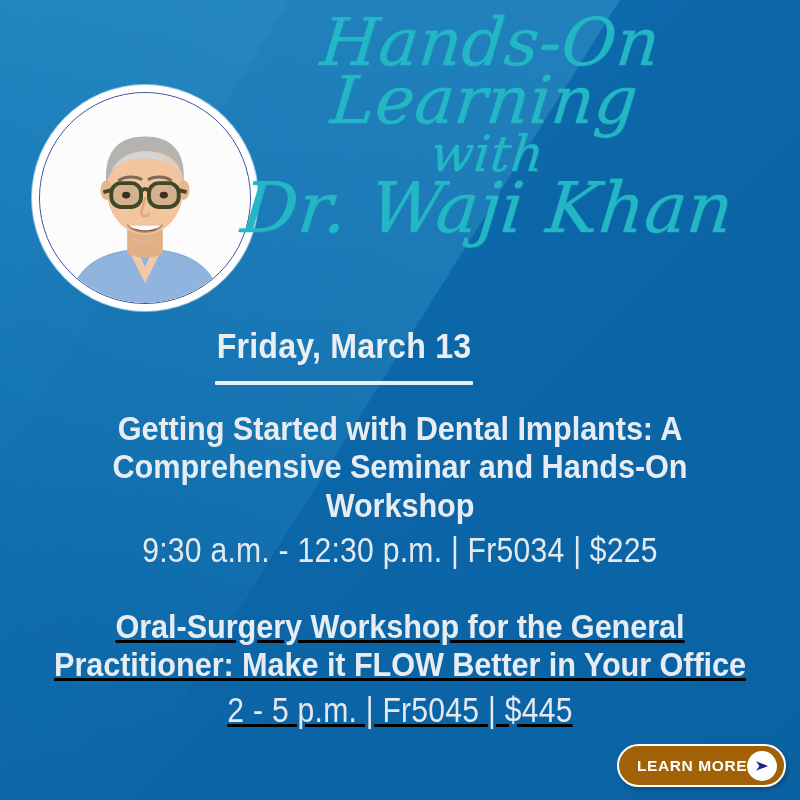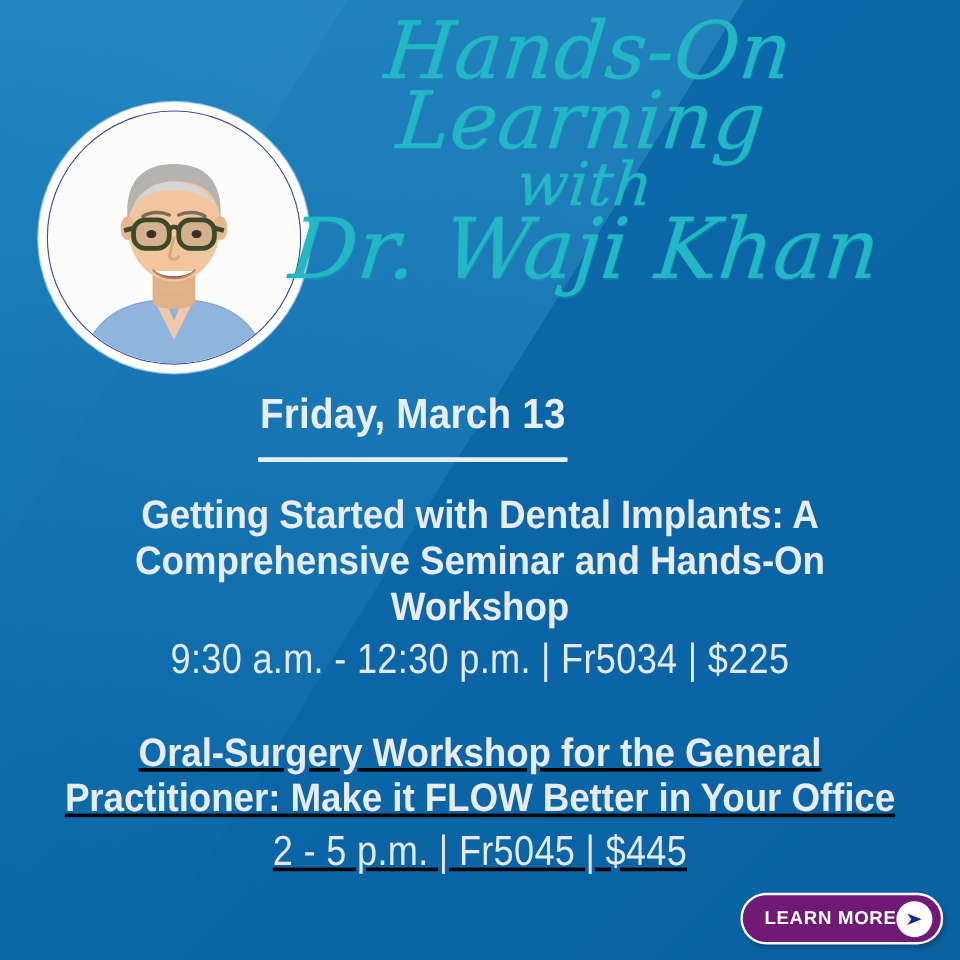--- a/index.html
+++ b/index.html
@@ -166,21 +166,21 @@
   }
 
   
   .learn-more {
     position: absolute;
     left: 617px;
     top: 744px;
     width: 169px;
     height: 43px;
     border-radius: 22px;
-    background: #701a75;
+    background: #a16207;
     border: 2.5px solid #ffffff;
     box-sizing: border-box;
     display: flex;
     align-items: center;
     justify-content: flex-start;
     padding-left: 18px;
     box-shadow: 2px 3px 4px rgba(0,0,0,0.22);
     cursor: pointer;
   }
   .learn-more-label {

